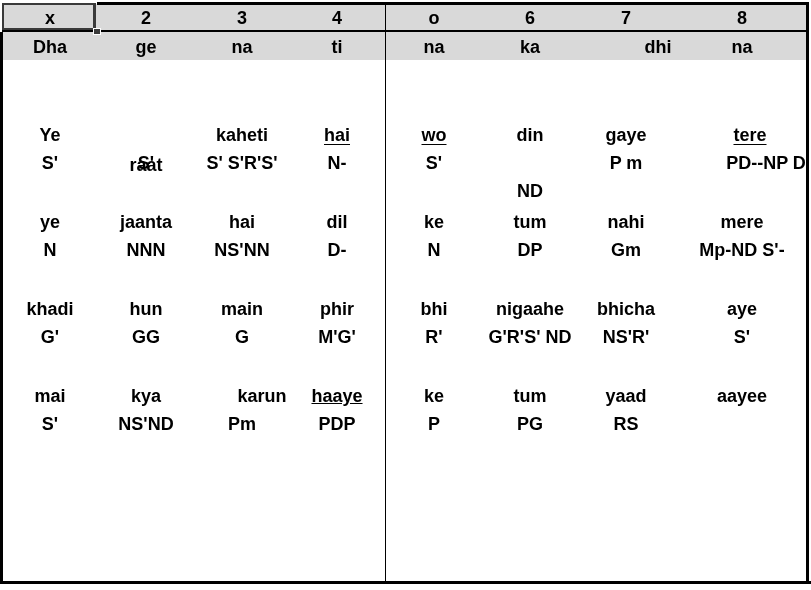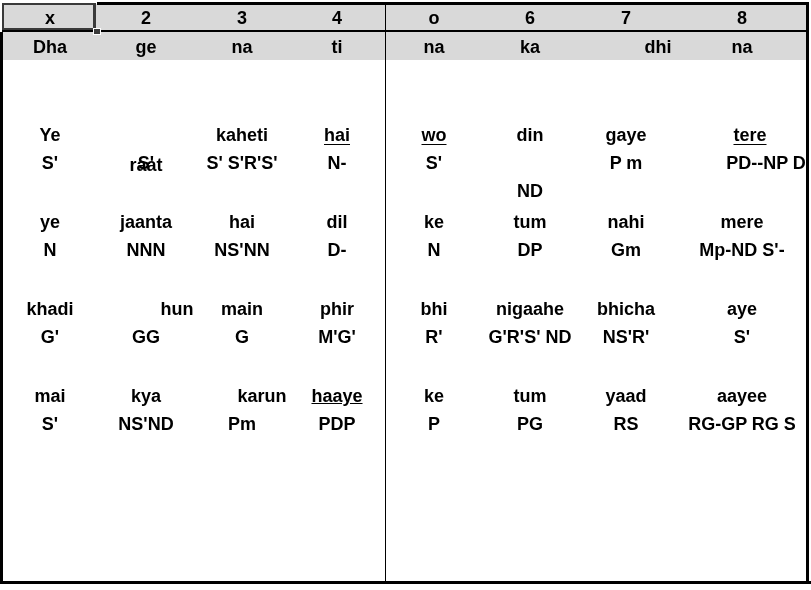--- a/index.html
+++ b/index.html
@@ -83,21 +83,21 @@
   <div class="cell" style="left:50px;top:239px;">N</div>
   <div class="cell" style="left:146px;top:239px;">NNN</div>
   <div class="cell" style="left:242px;top:239px;">NS'NN</div>
   <div class="cell" style="left:337px;top:239px;">D-</div>
   <div class="cell" style="left:434px;top:239px;">N</div>
   <div class="cell" style="left:530px;top:239px;">DP</div>
   <div class="cell" style="left:626px;top:239px;">Gm</div>
   <div class="cell" style="left:742px;top:239px;">Mp-ND S'-</div>
 
   <div class="cell" style="left:50px;top:298px;">khadi</div>
-  <div class="cell" style="left:146px;top:298px;margin-left:31px;">hun</div>
+  <div class="cell" style="left:146px;top:298px;">hun</div>
   <div class="cell" style="left:242px;top:298px;">main</div>
   <div class="cell" style="left:337px;top:298px;">phir</div>
   <div class="cell" style="left:434px;top:298px;">bhi</div>
   <div class="cell" style="left:530px;top:298px;">nigaahe</div>
   <div class="cell" style="left:626px;top:298px;text-align:right;">bhicha</div>
   <div class="cell" style="left:742px;top:298px;">aye</div>
 
   <div class="cell" style="left:50px;top:326px;">G'</div>
   <div class="cell" style="left:146px;top:326px;">GG</div>
   <div class="cell" style="left:242px;top:326px;">G</div>
@@ -116,14 +116,13 @@
   <div class="cell" style="left:626px;top:385px;">yaad</div>
   <div class="cell" style="left:742px;top:385px;">aayee</div>
 
   <div class="cell" style="left:50px;top:413px;">S'</div>
   <div class="cell" style="left:146px;top:413px;">NS'ND</div>
   <div class="cell" style="left:242px;top:413px;">Pm</div>
   <div class="cell" style="left:337px;top:413px;">PDP</div>
   <div class="cell" style="left:434px;top:413px;">P</div>
   <div class="cell" style="left:530px;top:413px;">PG</div>
   <div class="cell" style="left:626px;top:413px;">RS</div>
-  <div class="cell" style="left:742px;top:413px;">RG-GP RG S</div>
 </div>
 
 </body></html>

